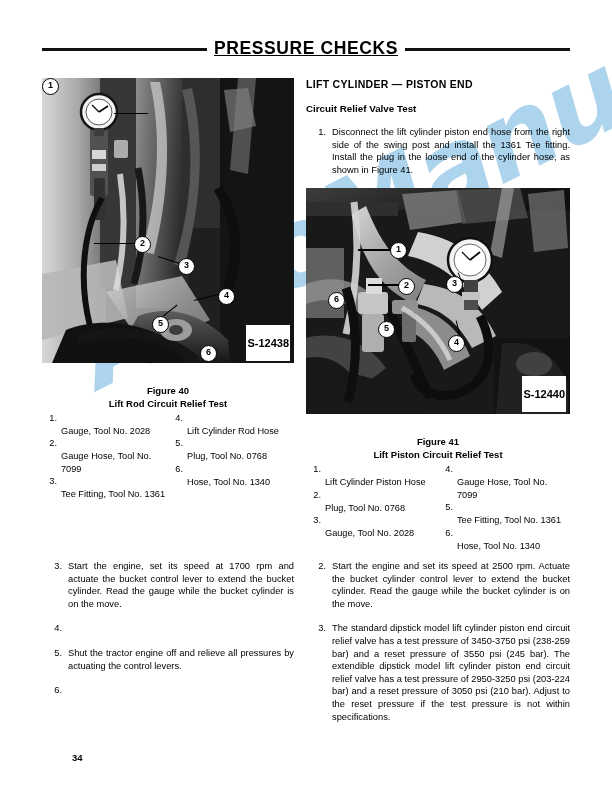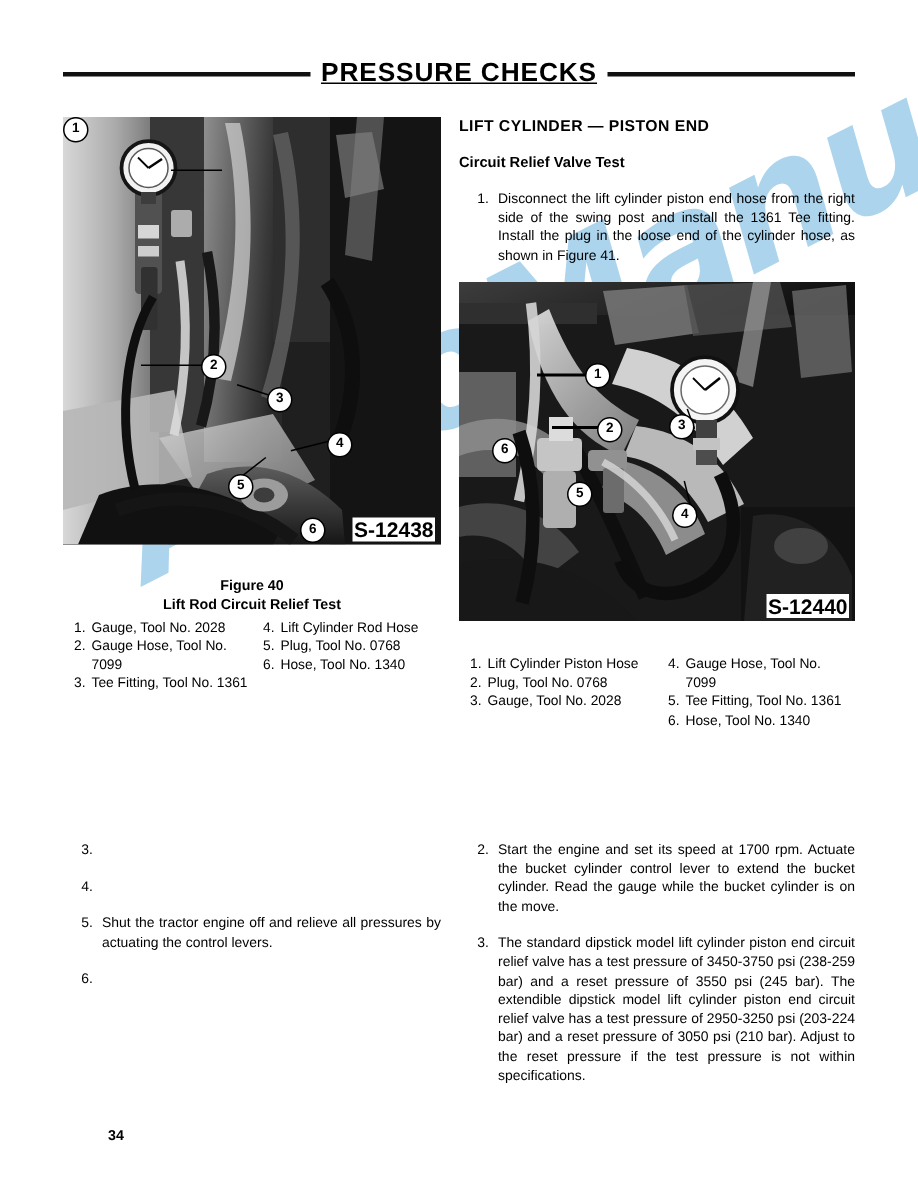--- a/index.html
+++ b/index.html
@@ -108,25 +108,25 @@
     height: 1.4px;
     background: #000000;
     transform-origin: left center;
     z-index: 3;
   }
   .snum {
     position: absolute;
     right: 4px;
     bottom: 2px;
     font-family: "Liberation Sans", sans-serif;
-    font-size: 14px;
+    font-size: 11px;
     font-weight: 700;
     color: #000000;
     background: #ffffff;
-    padding: 0 1px;
+    padding: 12px 1px;
     z-index: 6;
   }
 
   
   .fig-caption {
     text-align: center;
     font-family: "Liberation Sans", sans-serif;
     font-weight: 700;
     font-size: 9.5px;
     line-height: 12.5px;
@@ -147,21 +147,21 @@
   .legend .legend-item {
     display: flex;
     align-items: flex-start;
   }
   .legend .legend-num {
     width: 15px;
     flex: 0 0 15px;
     text-align: right;
     padding-right: 4px;
   }
-  .legend .legend-text { flex: 1 1 auto; }
+  .legend .legend-text { flex: 1 1 auto; margin-top: 13px; }
 
   
   .heading-major {
     font-family: "Liberation Sans", sans-serif;
     font-weight: 700;
     font-size: 10.5px;
     letter-spacing: 0.3px;
     margin: 0 0 13px 0;
   }
   .heading-minor {
@@ -402,20 +402,22 @@
     <div class="callout" style="left:140px; top:88px;">3</div>
     <div class="leader" style="left:150px; top:132px; width:22px; transform:rotate(76deg);"></div>
     <div class="callout" style="left:142px; top:147px;">4</div>
     <div class="callout" style="left:72px; top:133px;">5</div>
     <div class="callout" style="left:22px; top:104px;">6</div>
 
     <div class="snum">S-12440</div>
   </div>
 
   <div class="fig-caption">
+    <span class="fig-num">Figure 41</span>
+    <span class="fig-title">Lift Piston Circuit Relief Test</span>
   </div>
 
   <div class="legend">
     <div class="legend-col">
       <div class="legend-item">
         <span class="legend-num">1.</span>
         <span class="legend-text">Lift Cylinder Piston Hose</span>
       </div>
       <div class="legend-item">
         <span class="legend-num">2.</span>
@@ -439,37 +441,38 @@
         <span class="legend-num">6.</span>
         <span class="legend-text">Hose, Tool No. 1340</span>
       </div>
     </div>
   </div>
 </div>
 
 <div id="left-lower">
   <div class="step">
     <span class="step-num">3.</span>
+    <span class="step-text">Start the engine, set its speed at 1700 rpm and actuate the bucket control lever to extend the bucket cylinder. Read the gauge while the bucket cylinder is on the move.</span>
   </div>
   <div class="step">
     <span class="step-num">4.</span>
   </div>
   <div class="step">
     <span class="step-num">5.</span>
     <span class="step-text">Shut the tractor engine off and relieve all pressures by actuating the control levers.</span>
   </div>
   <div class="step">
     <span class="step-num">6.</span>
   </div>
 </div>
 
 <div id="right-lower">
   <div class="step">
     <span class="step-num">2.</span>
-    <span class="step-text">Start the engine and set its speed at 1700 rpm. Actuate the bucket cylinder control lever to extend the bucket cylinder. Read the gauge while the bucket cylinder is on the move.</span>
+    <span class="step-text">Start the engine and set its speed at 2500 rpm. Actuate the bucket cylinder control lever to extend the bucket cylinder. Read the gauge while the bucket cylinder is on the move.</span>
   </div>
   <div class="step">
     <span class="step-num">3.</span>
     <span class="step-text">The standard dipstick model lift cylinder piston end circuit relief valve has a test pressure of 3450-3750 psi (238-259 bar) and a reset pressure of 3550 psi (245 bar). The extendible dipstick model lift cylinder piston end circuit relief valve has a test pressure of 2950-3250 psi (203-224 bar) and a reset pressure of 3050 psi (210 bar). Adjust to the reset pressure if the test pressure is not within specifications.</span>
   </div>
 </div>
 
 <div id="page-footer">34</div>
 
 </body></html>

